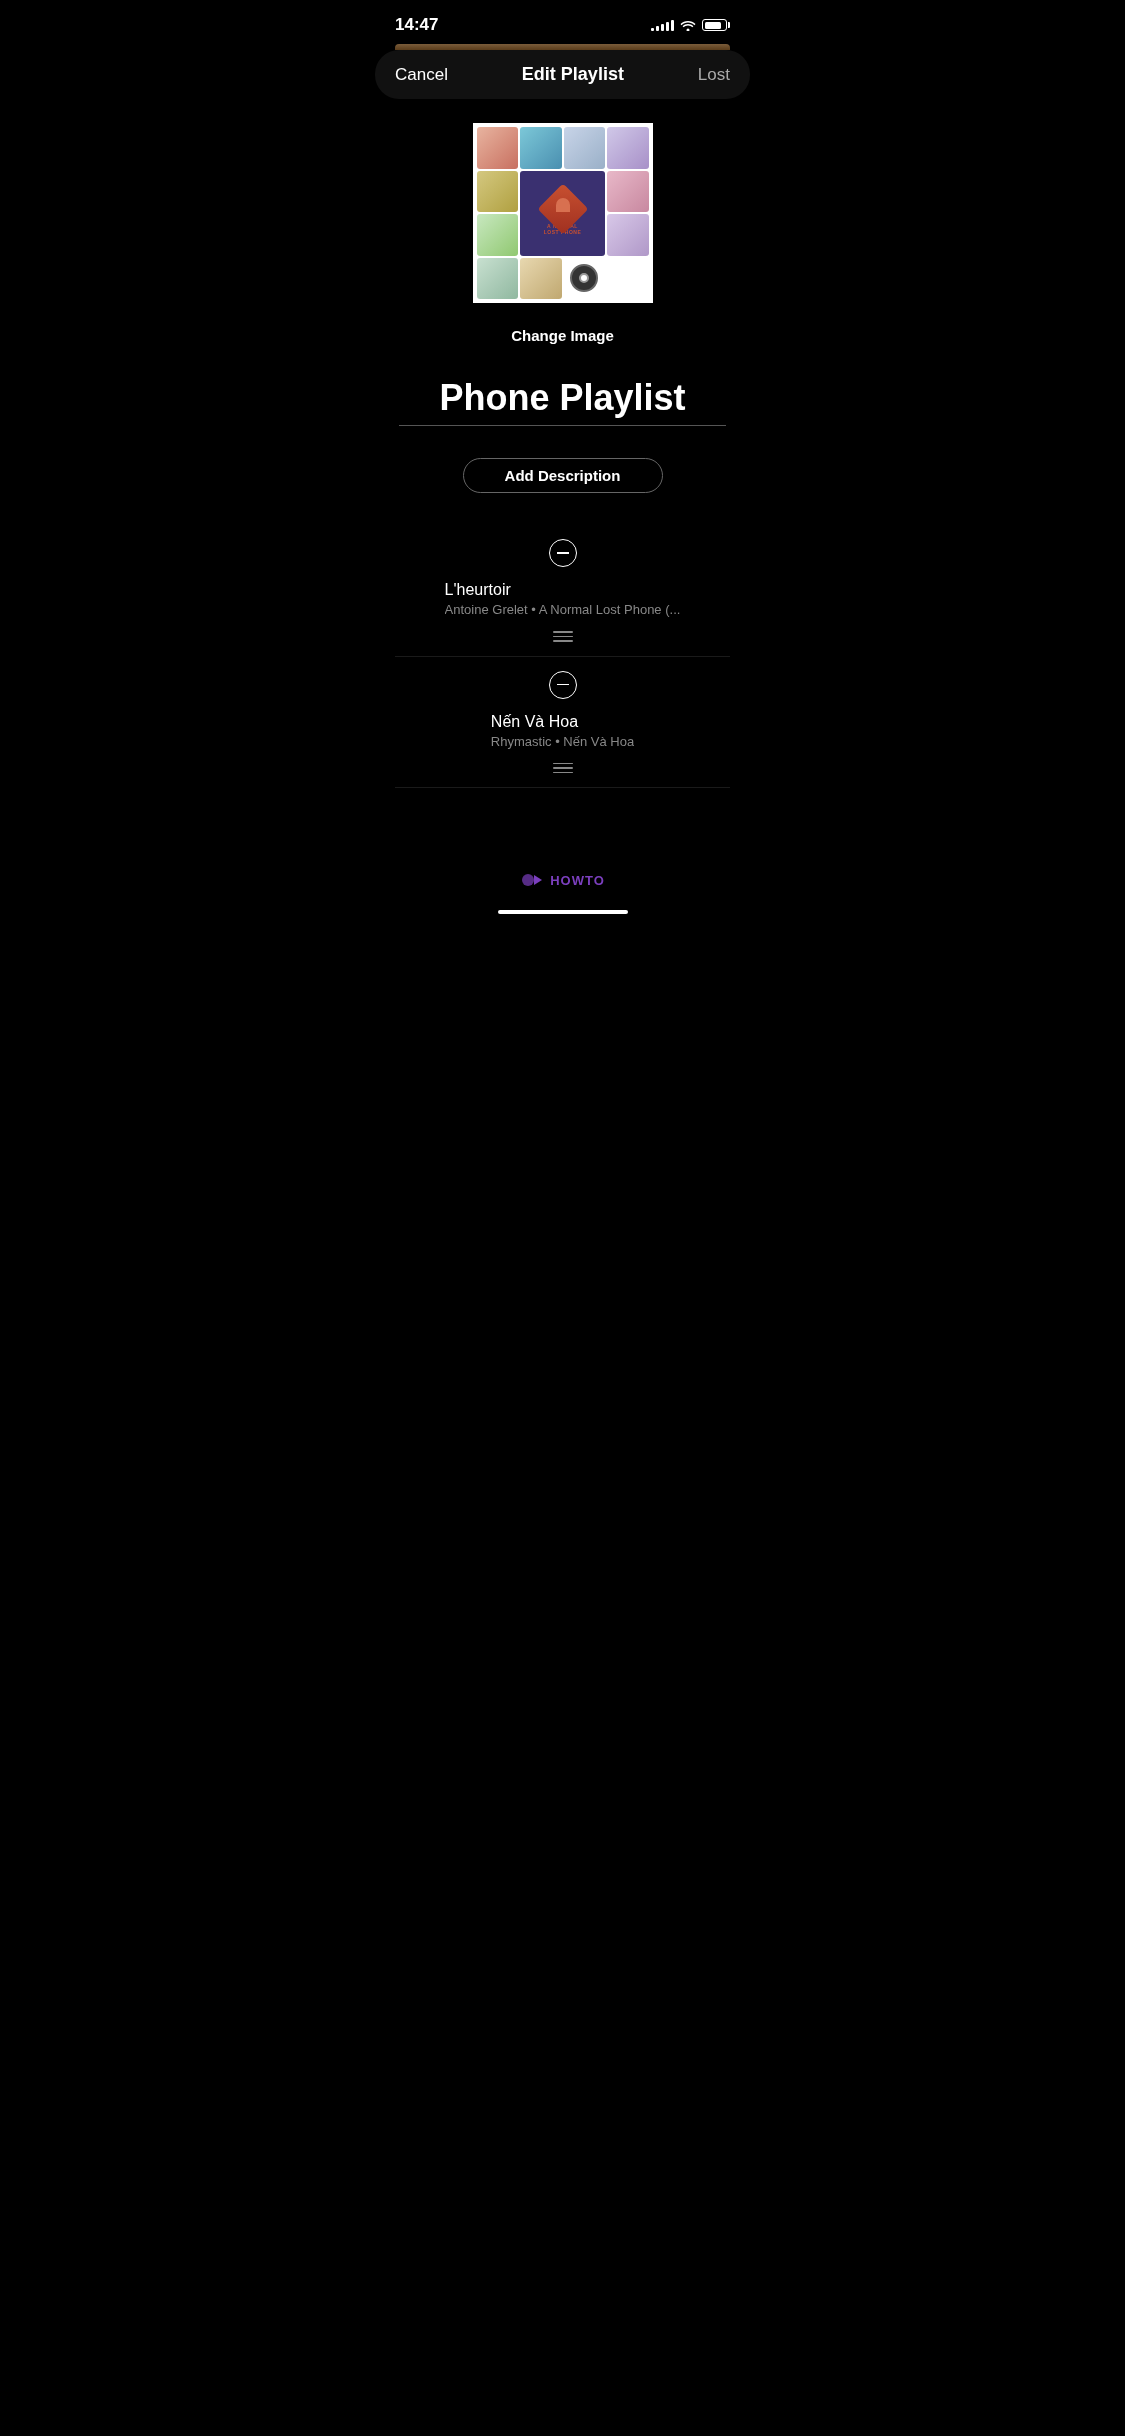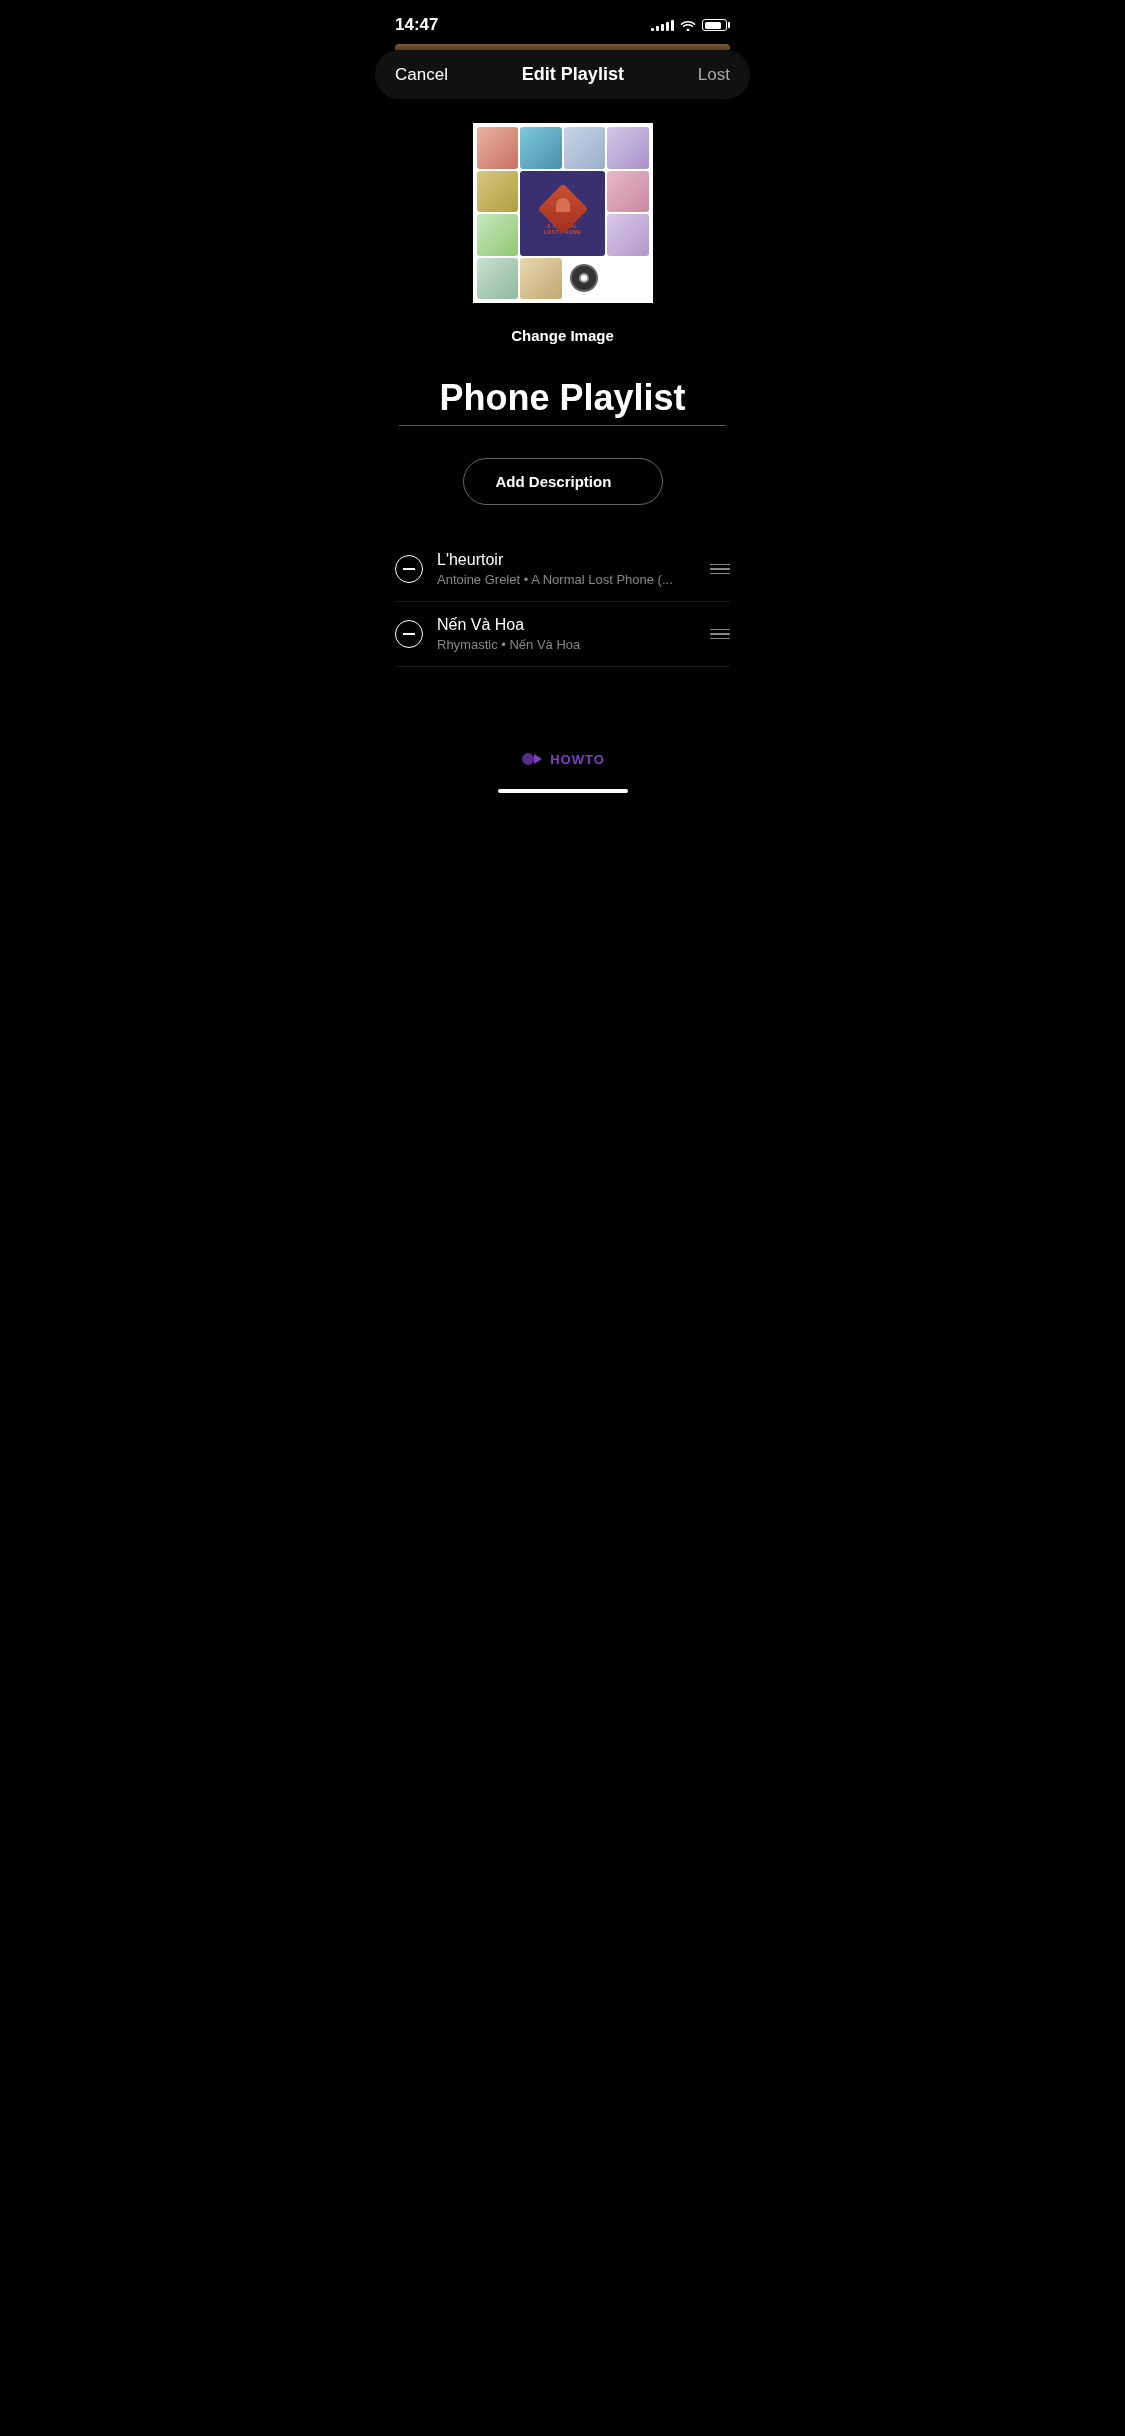--- a/index.html
+++ b/index.html
@@ -255,41 +255,42 @@
     
     .add-desc-container {
       display: flex;
       justify-content: center;
       padding: 0 0 32px;
     }
 
     .add-desc-btn {
       border: 1.5px solid #666;
       border-radius: 30px;
-      padding: 14px 32px;
+      padding: 8px 32px;
       background: transparent;
       color: #fff;
       font-size: 15px;
       font-weight: 700;
       cursor: pointer;
       min-width: 200px;
-      text-align: left;
+      text-align: center;
     }
 
     
     .track-list {
       padding: 0 20px;
     }
 
     .track-item {
       display: flex;
       align-items: center;
       padding: 14px 0;
       border-bottom: 1px solid #1a1a1a;
       gap: 14px;
+      flex-direction: column;
     }
 
     .track-remove {
       width: 28px;
       height: 28px;
       border-radius: 50%;
       border: 1.5px solid #fff;
       display: flex;
       align-items: center;
       justify-content: center;

